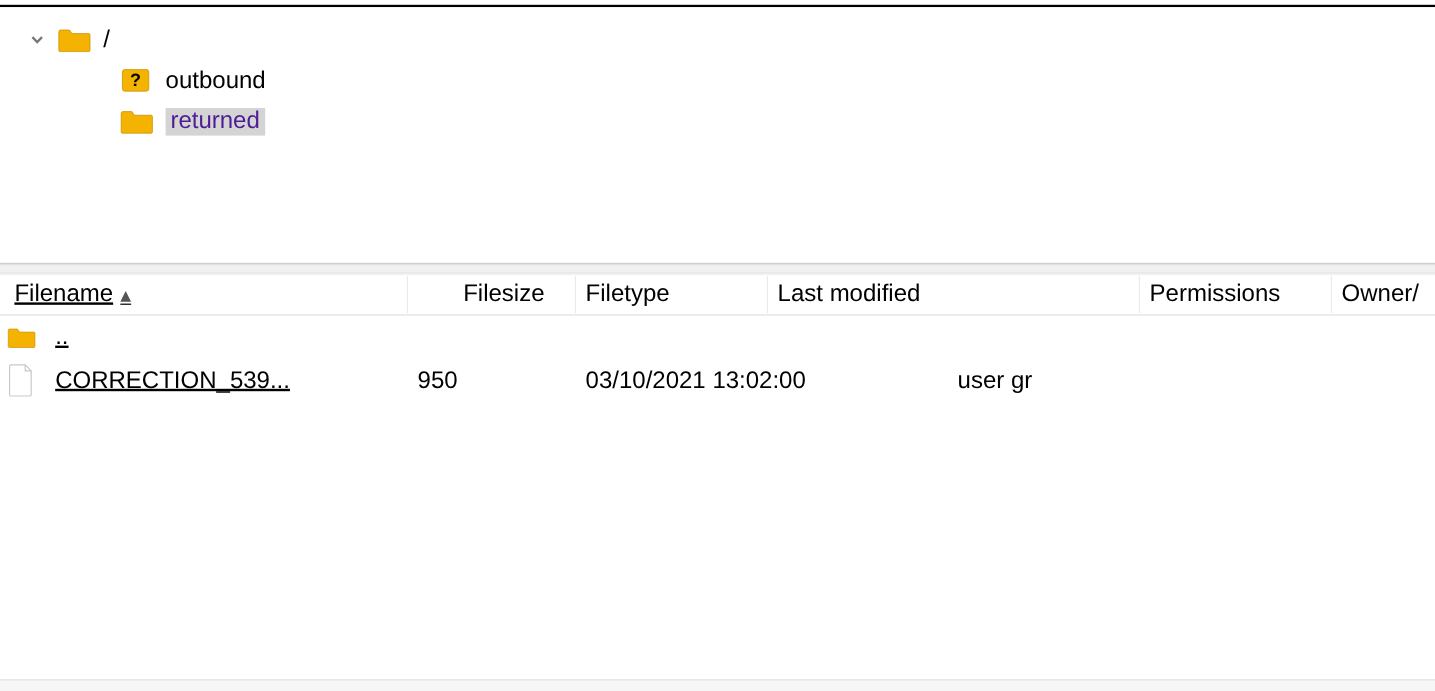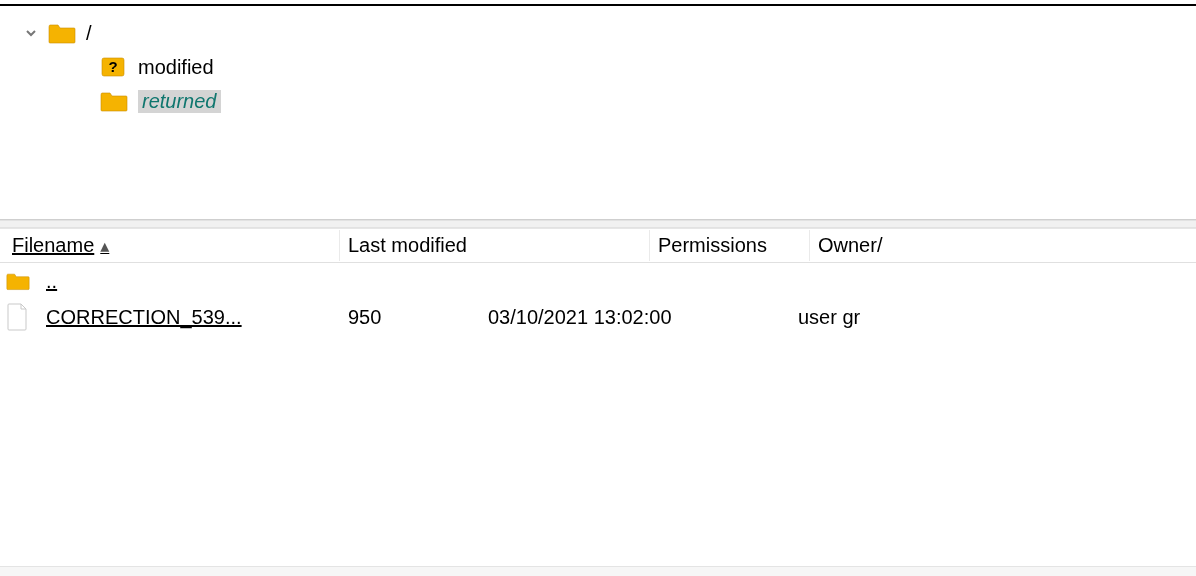--- a/index.html
+++ b/index.html
@@ -52,23 +52,22 @@
       height: 22px;
       display: inline-block;
     }
     .folder-icon svg { display: block; }
     .tree-label {
       font-size: 20px;
       color: #000;
     }
     .tree-label.selected {
       background: #d4d4d4;
-      color: #0f766e;
+      color: #4c1d95;
       padding: 0 4px;
-      font-style: italic;
     }
     
     .panel-gap {
       height: 8px;
       background: #f1f1f1;
       border-top: 1px solid #e2e2e2;
       border-bottom: 1px solid #e2e2e2;
     }
     
     .file-panel {
@@ -145,40 +144,46 @@
       <span class="tree-label">/</span>
     </div>
 
     <div class="tree-node tree-child">
       <span class="folder-icon">
         <svg width="28" height="22" viewBox="0 0 28 22">
           <rect x="2" y="2" width="22" height="18" rx="2" fill="#f5b301" stroke="#c98d00" stroke-width="0.6"></rect>
           <text x="13" y="16" font-size="15" font-weight="700" text-anchor="middle" fill="#000">?</text>
         </svg>
       </span>
-      <span class="tree-label">modified</span>
+      <span class="tree-label">outbound</span>
     </div>
 
     <div class="tree-node tree-child">
       <span class="folder-icon">
         <svg width="28" height="22" viewBox="0 0 28 22">
           <path d="M1 5 L1 20 Q1 21 2 21 L26 21 Q27 21 27 20 L27 7 Q27 6 26 6 L12 6 L10 3 L2 3 Q1 3 1 5 Z" fill="#f5b301" stroke="#c98d00" stroke-width="0.6"></path>
         </svg>
       </span>
       <span class="tree-label selected">returned</span>
     </div>
   </div>
 
   <div class="panel-gap"></div>
 
   <div class="file-panel">
     <div class="header-row">
       <div class="header-cell col-filename">
         <span>Filename</span>
         <span class="sort-arrow">▴</span>
+      </div>
+      <div class="header-cell col-filesize">
+        <span>Filesize</span>
+      </div>
+      <div class="header-cell col-filetype">
+        <span>Filetype</span>
       </div>
       <div class="header-cell col-modified">
         <span>Last modified</span>
       </div>
       <div class="header-cell col-perms">
         <span>Permissions</span>
       </div>
       <div class="header-cell col-owner">
         <span>Owner/</span>
       </div>

